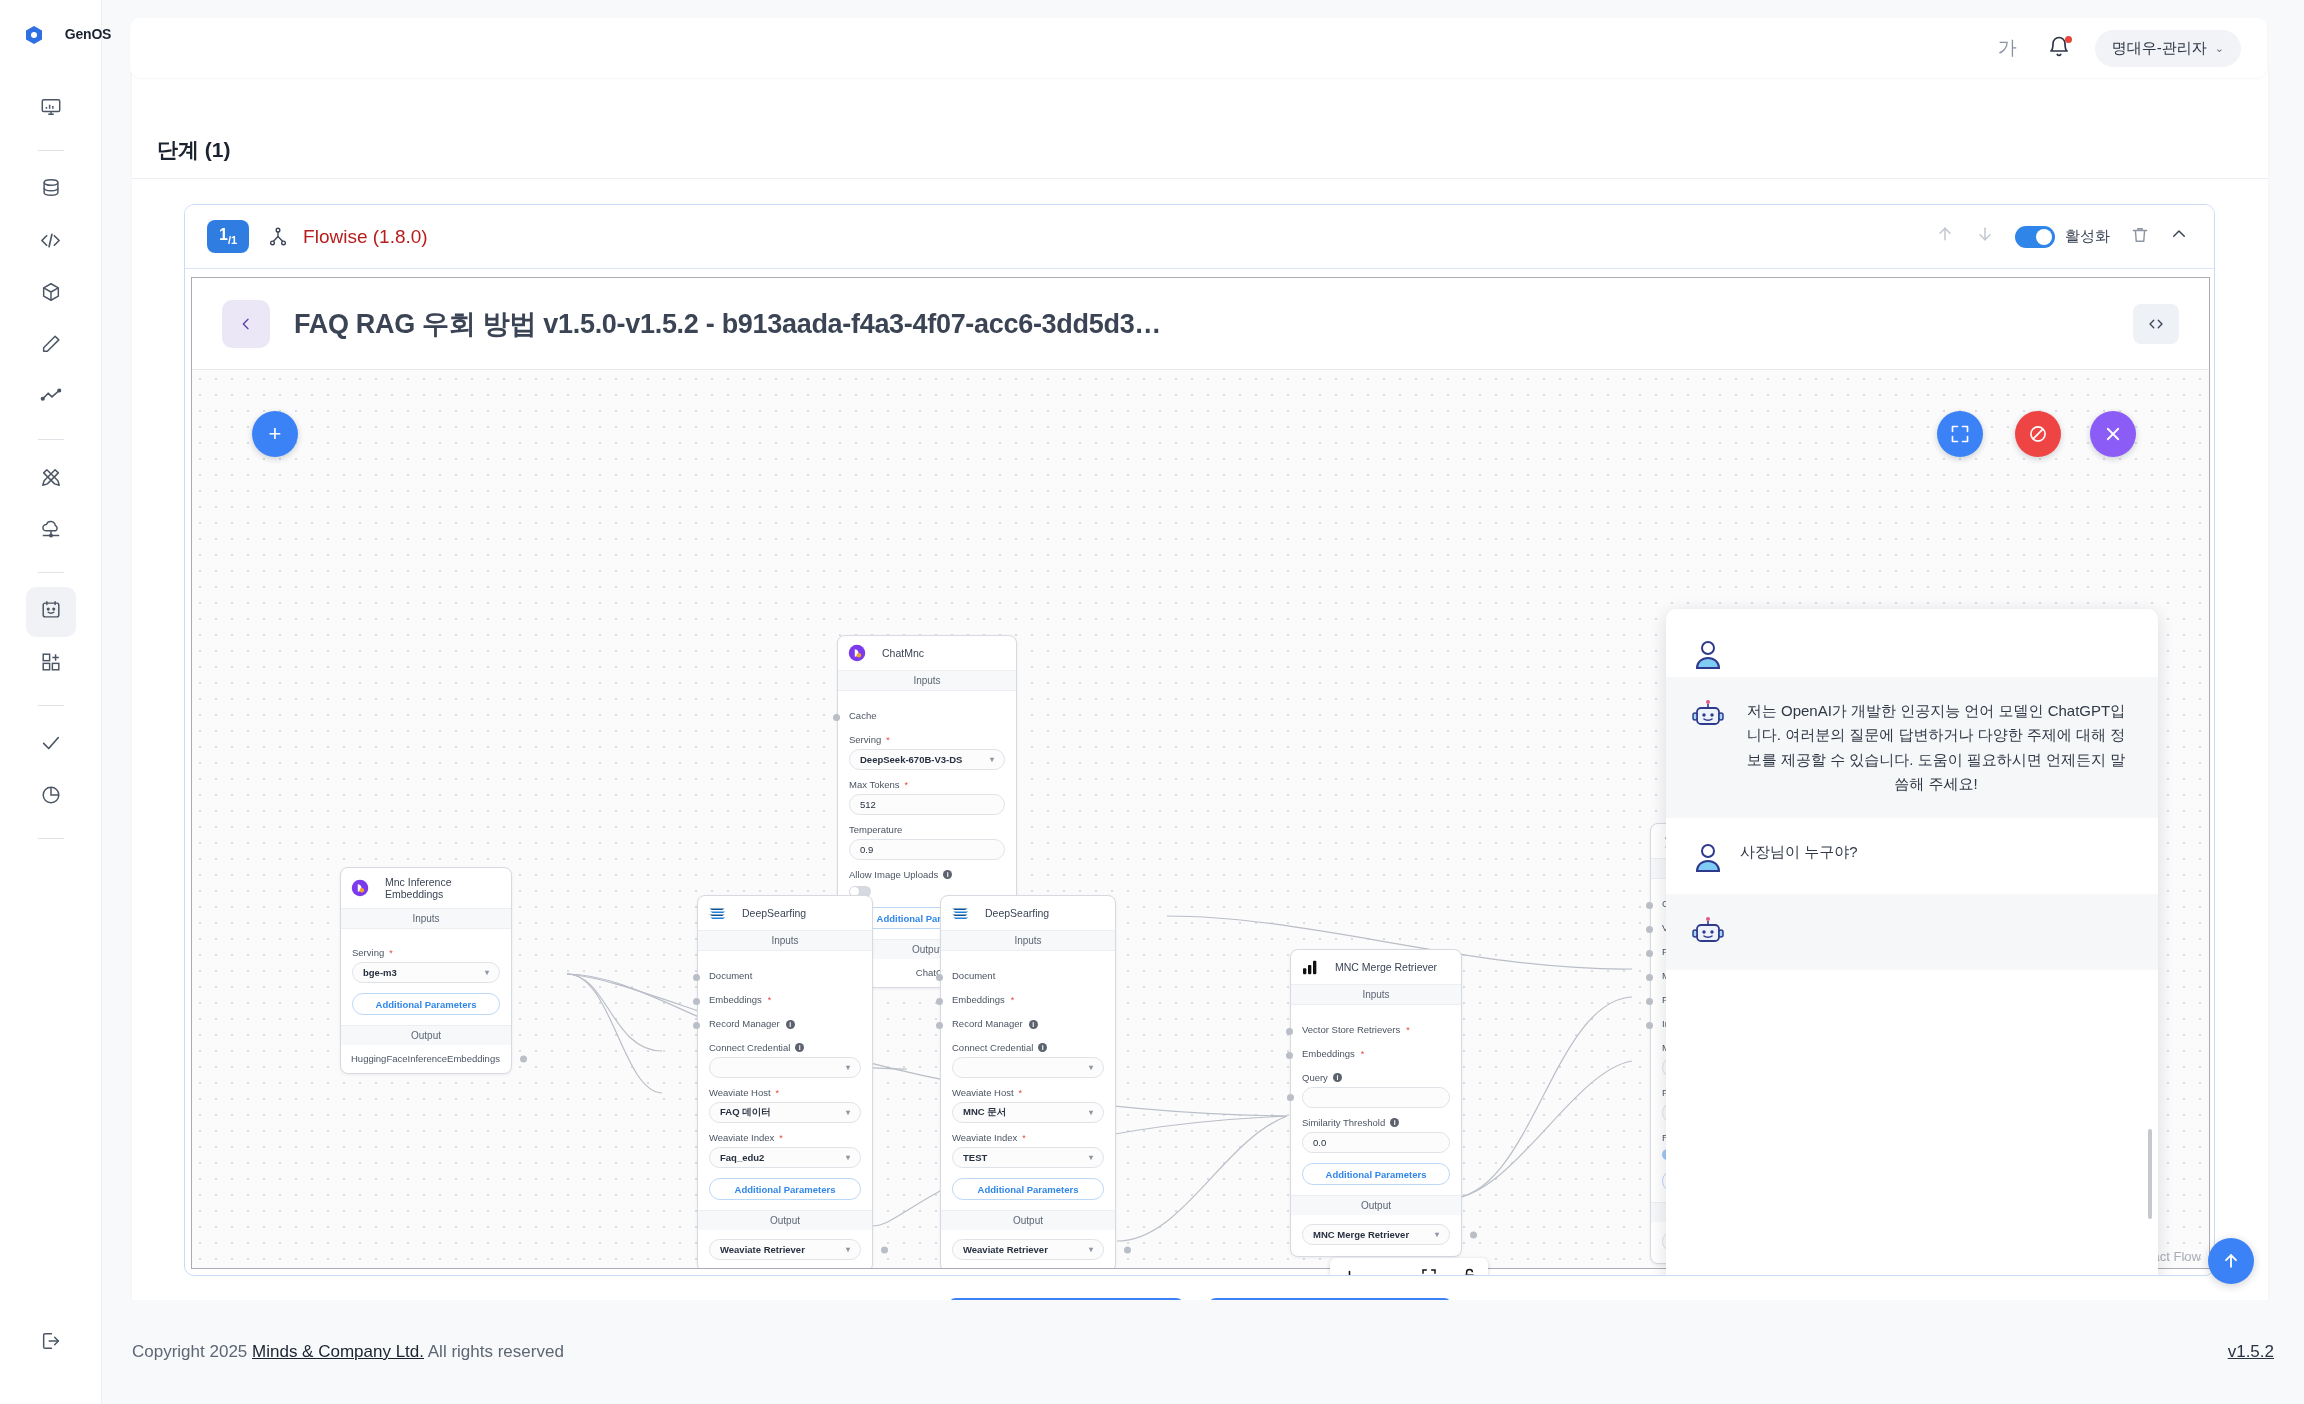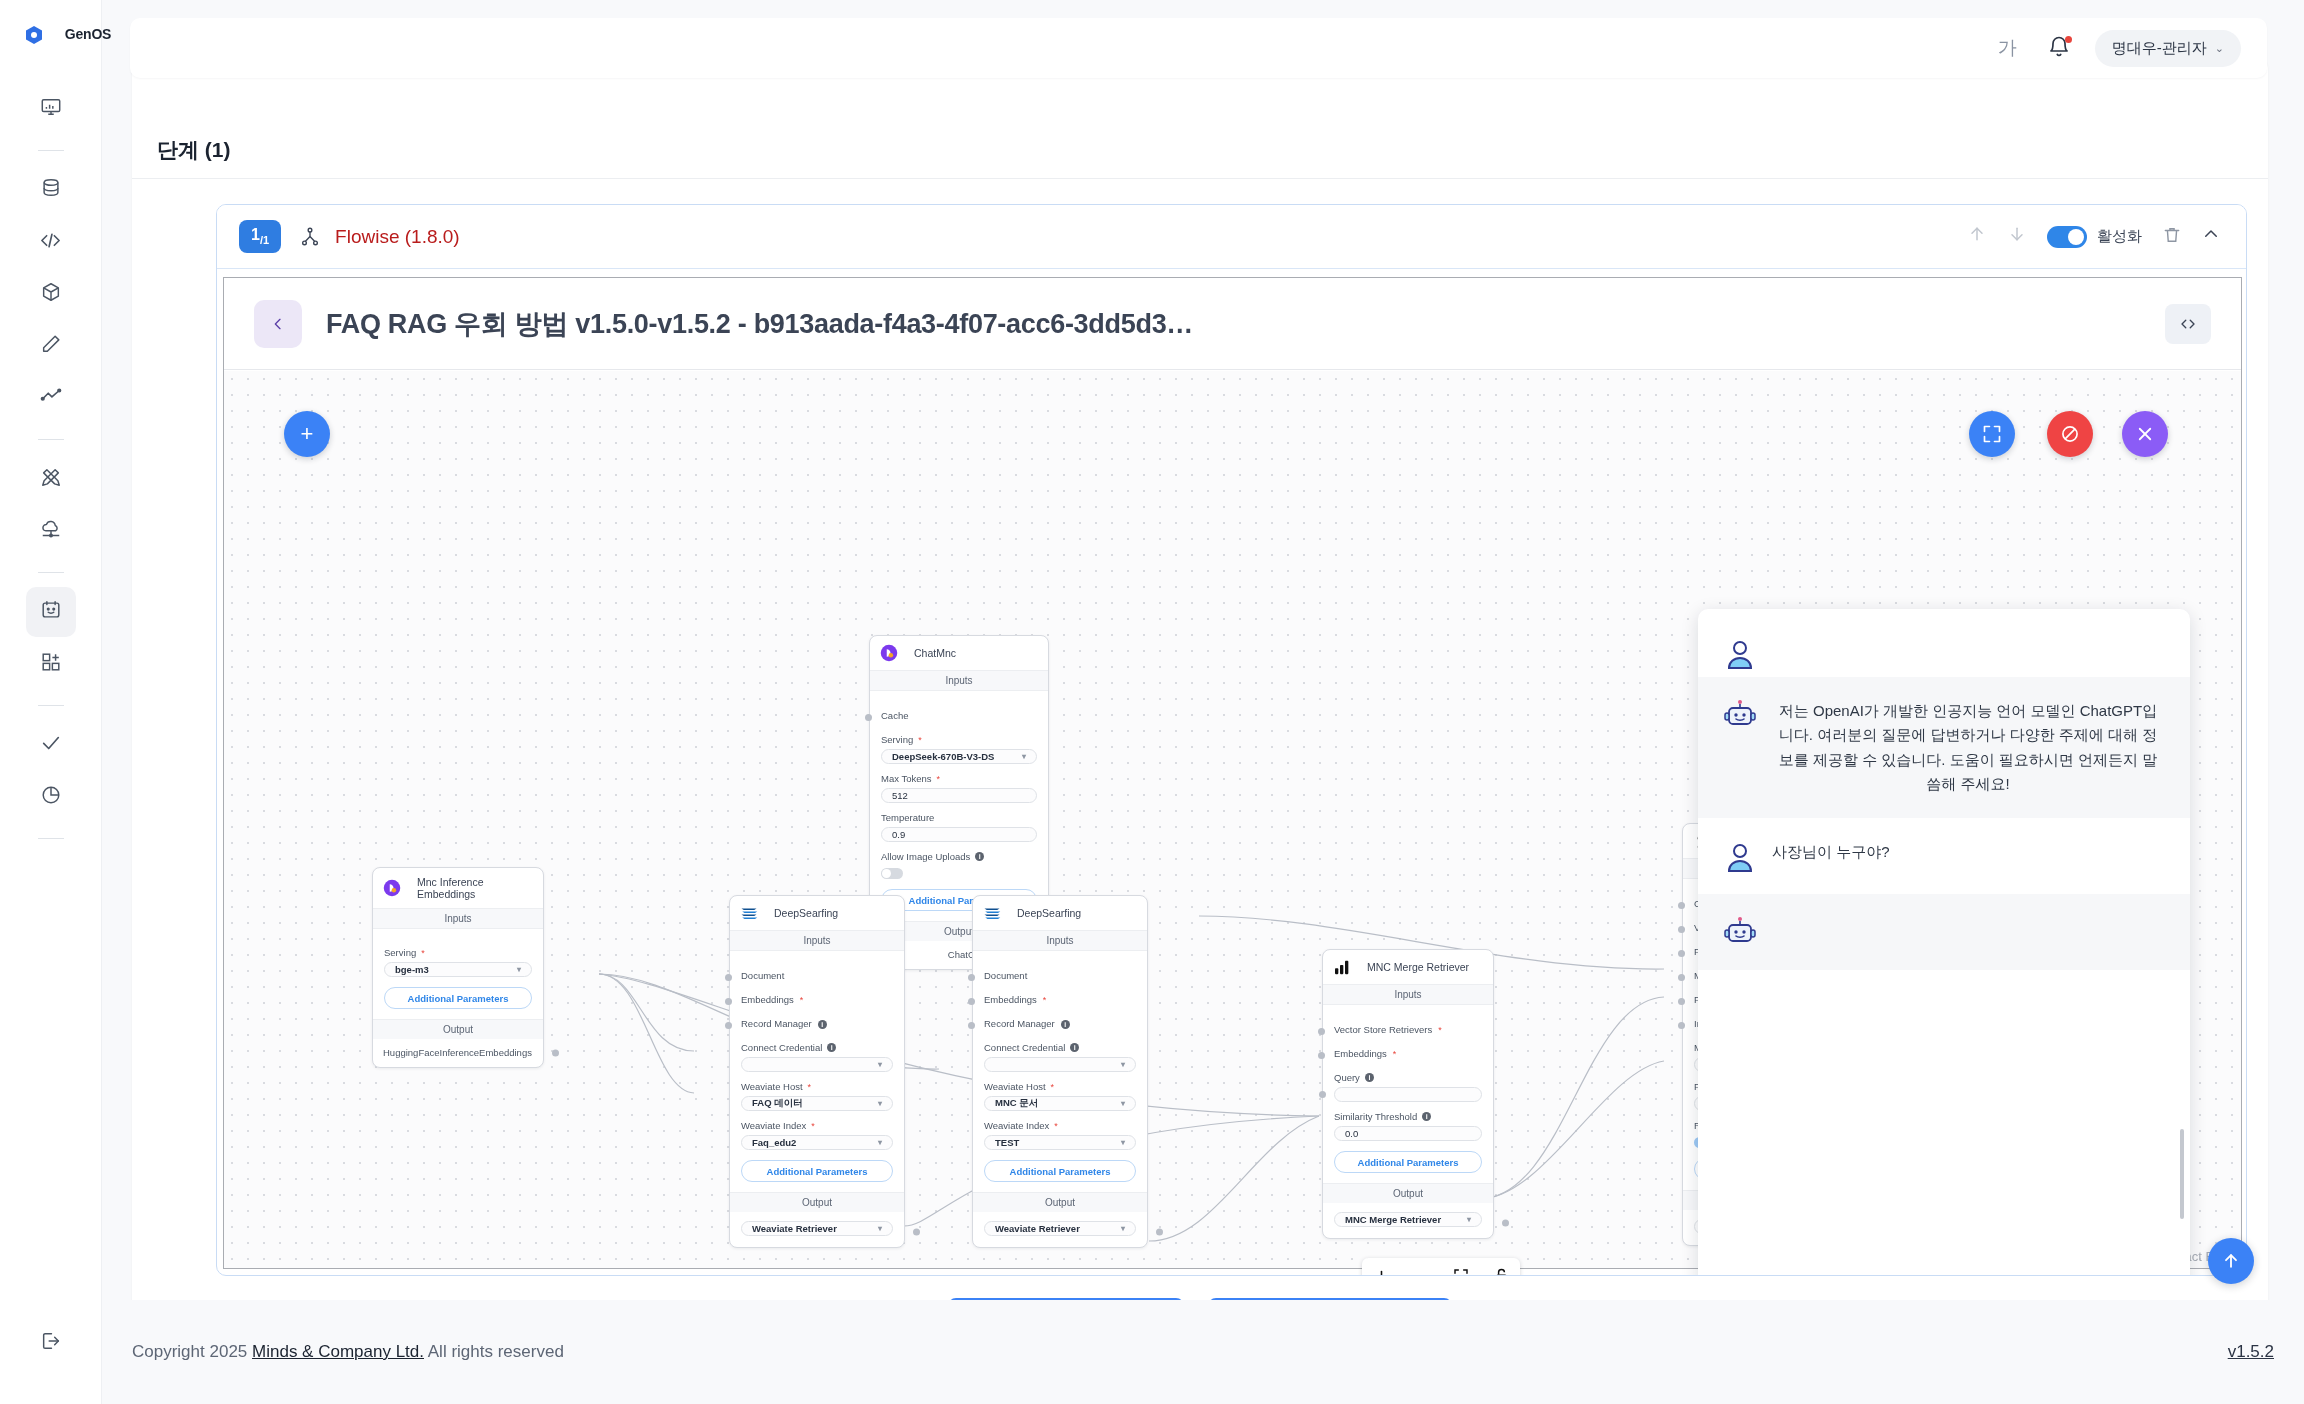--- a/index.html
+++ b/index.html
@@ -59,21 +59,20 @@
   .panel-heading {
     position: absolute; left: 25px; top: 78px; font-size: 21px; font-weight: 700; color: #1b2330;
   }
   .panel-rule { position: absolute; left: 0; top: 120px; width: 2136px; height: 1px; background: #eceef1; }
 
   
   .flow-card {
     position: absolute; left: 52px; top: 146px; width: 2031px; height: 1072px;
     border: 1px solid #c9dcf5; border-radius: 10px; background: #fff;
     overflow: hidden;
-    margin-left: 32px;
   }
   .flow-head {
     height: 64px; display: flex; align-items: center; padding: 0 26px 0 22px;
     border-bottom: 1px solid #d9e6f7; background: #fff;
   }
   .step-badge {
     background: #2f7de1; color: #fff; border-radius: 8px;
     padding: 7px 12px; font-size: 16px; font-weight: 600; line-height: 1;
   }
   .step-badge sub { font-size: 11px; }
@@ -147,21 +146,21 @@
   .node-band { background: #f7f8fa; text-align: center; font-size: 10px; color: #5d6675;
                padding: 4px 0; border-top: 1px solid #eceef1; border-bottom: 1px solid #eceef1; }
   .node-body { padding: 9px 11px 10px 11px; }
   .port-row { position: relative; display: flex; align-items: flex-end; gap: 6px; margin: 10px 0 13px 0; font-size: 9.5px; color: #4b5563; }
   .port-dot { position: absolute; left: -16px; width: 7px; height: 7px; border-radius: 50%; background: #b9bec7; }
   .req { color: #e8453c; font-size: 9px; }
   .info-i { width: 9px; height: 9px; border-radius: 50%; background: #5c636e; color: #fff;
             font-size: 7px; display: inline-flex; align-items: center; justify-content: center; font-weight: 700; }
   .fld-label { font-size: 9.5px; color: #4b5563; margin: 9px 0 4px 0; display: flex; align-items: center; gap: 5px; }
   .fld {
-    height: 15px; border: 1px solid #dfe2e7; border-radius: 11px; background: #fcfcfd;
+    height: 21px; border: 1px solid #dfe2e7; border-radius: 11px; background: #fcfcfd;
     display: flex; align-items: center; padding: 0 10px; font-size: 9.5px; color: #27303f; font-weight: 700;
   }
   .fld.plain { font-weight: 400; color: #27303f; }
   .fld .dd { margin-left: auto; color: #8e96a3; font-size: 8px; }
   .addl-btn {
     height: 22px; border: 1px solid #bcd8f7; border-radius: 11px; color: #2f86e8;
     display: flex; align-items: center; justify-content: center; font-size: 9.5px; font-weight: 600;
     margin-top: 10px;
   }
   .out-band { background: #f7f8fa; text-align: center; font-size: 10px; color: #5d6675;

